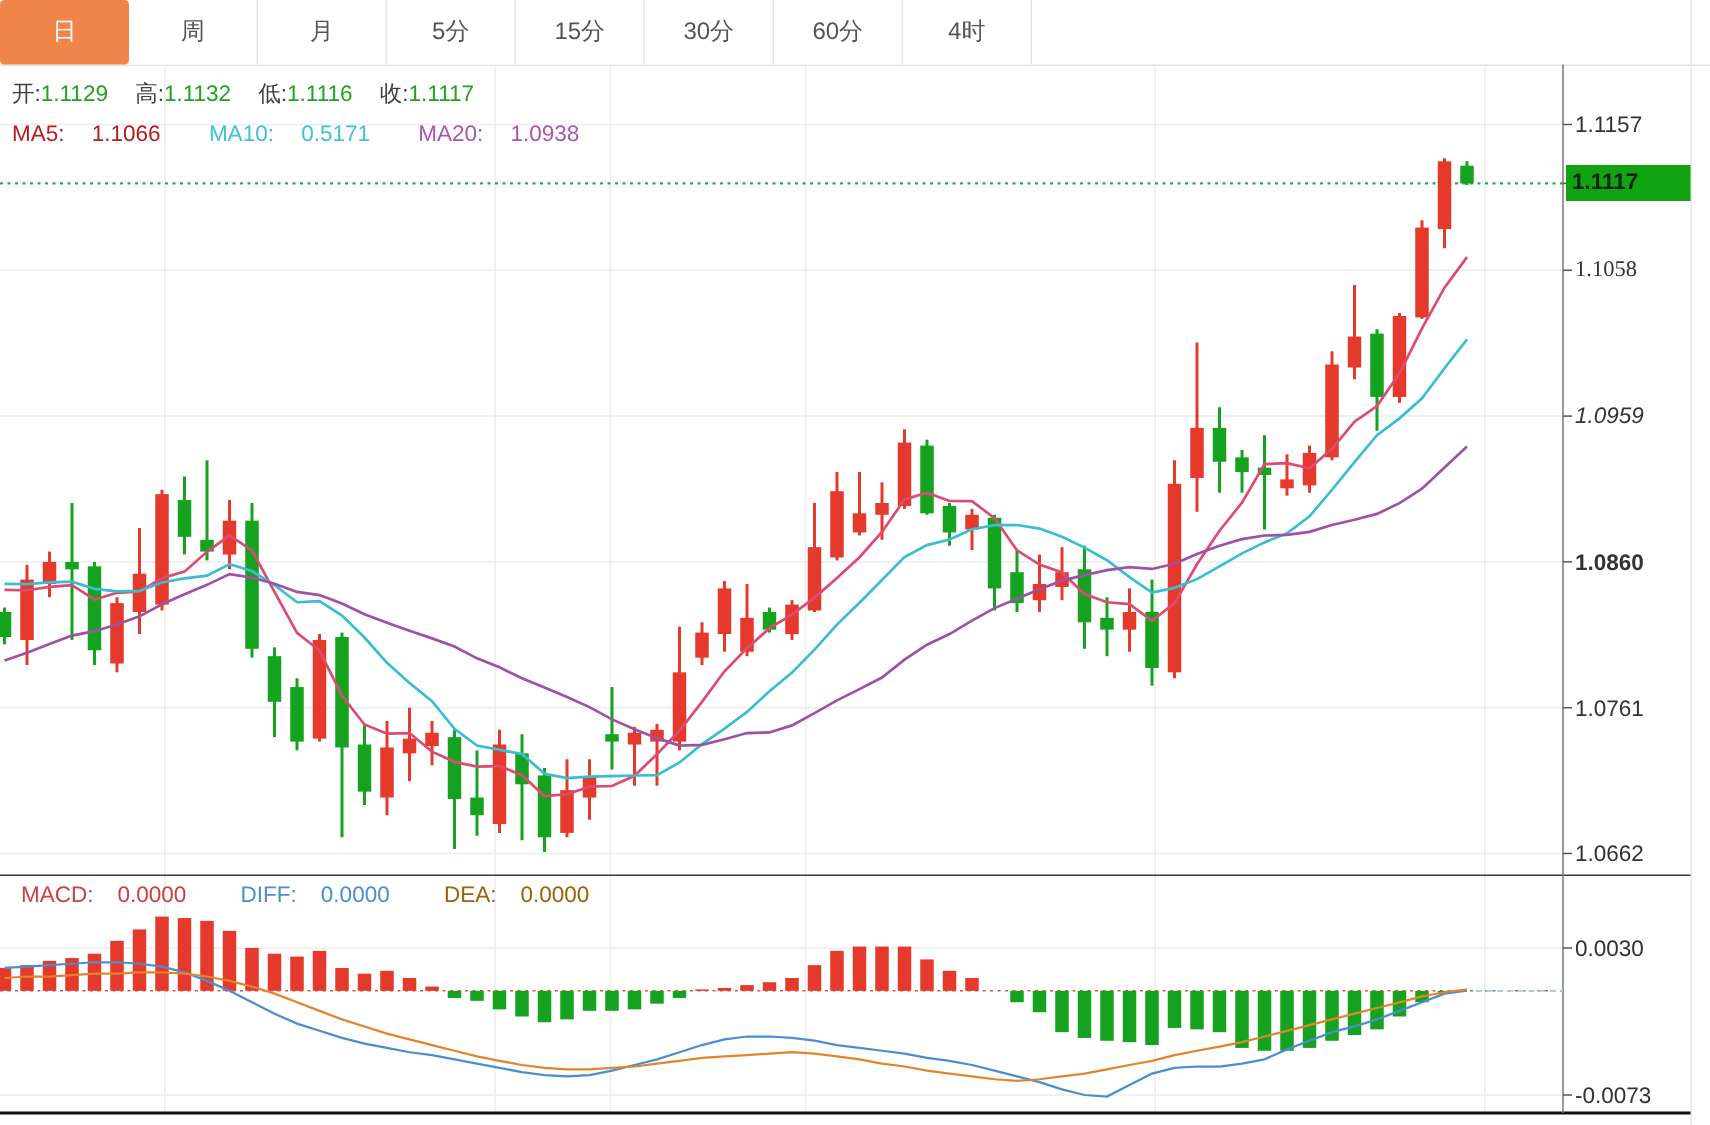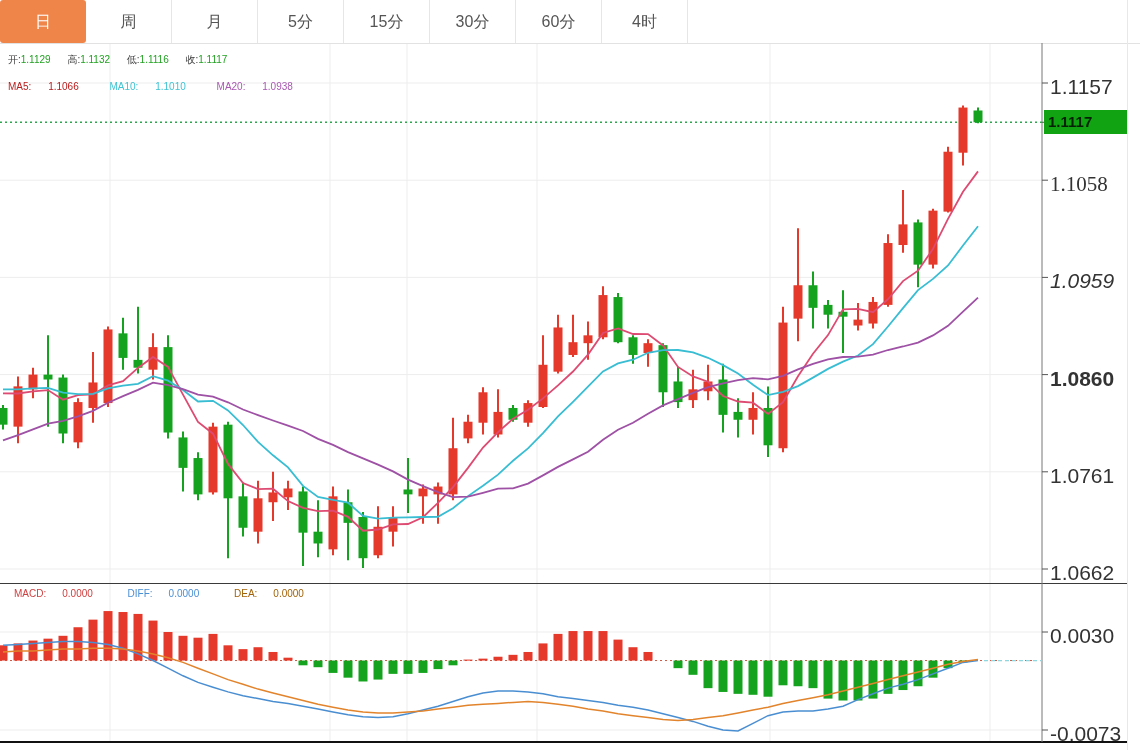--- a/index.html
+++ b/index.html
@@ -4,32 +4,32 @@
 <style>
   html,body{margin:0;padding:0;background:#fff;}
   #app{position:relative;width:1140px;height:750px;background:#fff;overflow:hidden;
        font-family:"Liberation Sans","DejaVu Sans",sans-serif;}
   
   #tabbar{position:absolute;left:0;top:0;width:1140px;height:43px;border-bottom:1px solid #e2e2e2;background:#fff;display:flex;}
   .tab{width:86px;height:43px;line-height:43px;text-align:center;font-size:16px;color:#555;
        border-right:1px solid #e6e6e6;box-sizing:border-box;background:#fff;cursor:pointer;}
   .tab.active{background:#f0854a;color:#fff;border:none;border-radius:3px;}
   
-  .legend{position:absolute;font-size:10px;white-space:nowrap;}
+  .legend{position:absolute;font-size:15px;white-space:nowrap;}
   #legend-ohlc{left:8px;top:53px;}
   #legend-ohlc .lbl{color:#3f3f3f;}
   #legend-ohlc .val{color:#22a122;margin-right:14px;}
   #legend-ma{left:8px;top:81px;}
   #legend-ma span{margin-right:14px;}
   .ma5c{color:#b91c1c;} .ma10c{color:#3ec3d3;} .ma20c{color:#a858b0;margin-top:18px;}
   #legend-macd{left:14px;top:588px;}
   #legend-macd span{margin-right:16px;text-align:right;}
   .macdc{color:#cf4040;} .diffc{color:#4a8fd4;} .deac{color:#a16207;}
   
-  .ptick{position:absolute;left:1050px;font-size:21px;color:#333;}
+  .ptick{position:absolute;left:1050px;font-size:15px;color:#333;}
   .t0{top:75px;} .t1{top:172px;font-family:Liberation Serif, serif;} .t2{top:269px;font-style:italic;} .t3{top:367px;font-weight:bold;} .t4{top:464px;} .t5{top:561px;}
   .m0{top:624px;} .m1{top:722px;}
   #price-badge{position:absolute;left:1044px;top:110px;width:84px;height:24px;background:#12a312;
        color:#062206;font-weight:bold;font-size:15px;line-height:24px;padding-left:4px;box-sizing:border-box;}
   #right-edge{position:absolute;left:1127px;top:0;width:1px;height:750px;background:#e8e8e8;}
   #chart{position:absolute;left:0;top:0;}
 </style>
 </head>
 <body>
 <div id="app">
@@ -298,21 +298,21 @@
 
 <div class="legend" id="legend-ohlc">
   <span class="lbl">开:</span><span class="val">1.1129</span>
   <span class="lbl">高:</span><span class="val">1.1132</span>
   <span class="lbl">低:</span><span class="val">1.1116</span>
   <span class="lbl">收:</span><span class="val">1.1117</span>
 </div>
 
 <div class="legend" id="legend-ma">
   <span class="ma5c"><span>MA5:</span> <span>1.1066</span></span>
-  <span class="ma10c"><span>MA10:</span> <span>1.1010</span></span>
+  <span class="ma10c"><span>MA10:</span> <span>0.5171</span></span>
   <span class="ma20c"><span>MA20:</span> <span>1.0938</span></span>
 </div>
 
 <div class="legend" id="legend-macd">
   <span class="macdc"><span>MACD:</span><span>0.0000</span></span>
   <span class="diffc"><span>DIFF:</span><span>0.0000</span></span>
   <span class="deac"><span>DEA:</span><span>0.0000</span></span>
 </div>
 
 <div class="ptick t0">1.1157</div>

